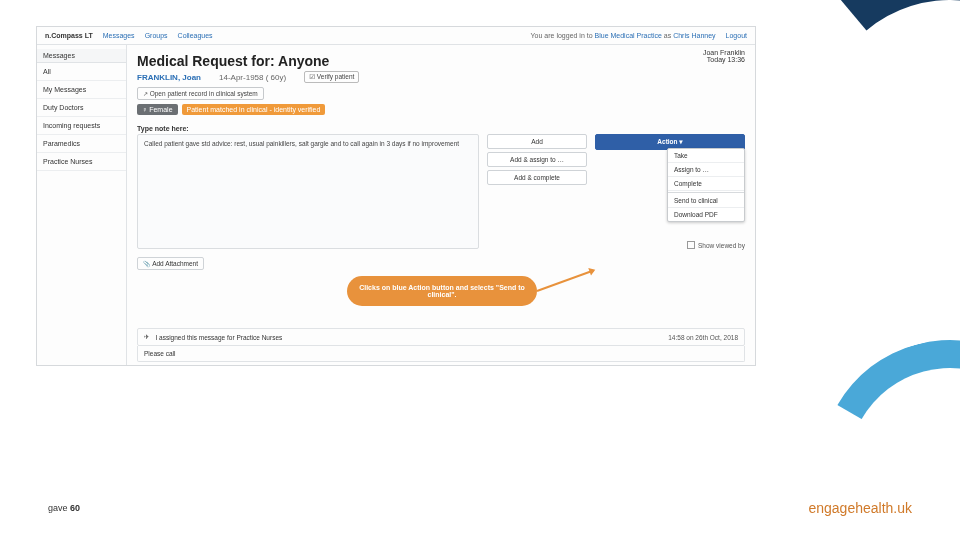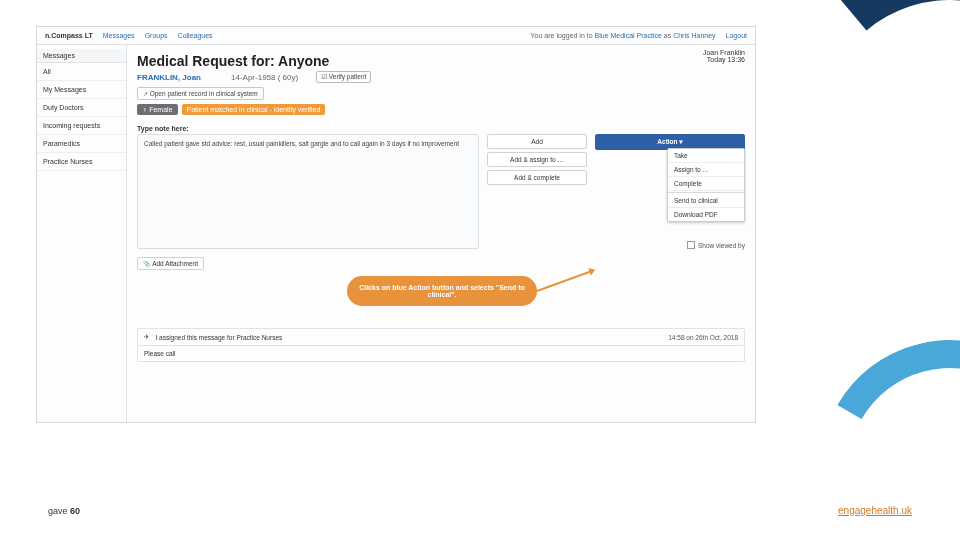--- a/index.html
+++ b/index.html
@@ -31,21 +31,21 @@
     border-radius: 50%;
     border-bottom-color: transparent;
     border-left-color: transparent;
     transform: rotate(-15deg);
   }
   
   .shot {
     position: absolute;
     left: 36px; top: 26px;
     width: 720px;
-    height: 397px;
+    height: 340px;
     border: 1px solid #d6d9dc;
     background: #fdfdfd;
     font-size: 7px;
     color: #333;
   }
   .topbar {
     height: 18px;
     border-bottom: 1px solid #e0e3e6;
     display: flex;
     align-items: center;
@@ -78,21 +78,21 @@
     font-size: 7px;
     color:#333;
   }
 
   .main { flex:1; padding:6px 10px; position:relative; }
   .corner { position:absolute; right:10px; top:4px; text-align:right; font-size:7px; color:#333; }
 
   h1.title { margin:2px 0 2px; font-size:14px; color:#222; font-weight:600; }
   .subline { display:flex; align-items:center; gap:18px; font-size:8px; }
   .subline .name { color:#2b6fb5; font-weight:bold; }
-  .subline .dob { color:#666;margin-left:12px; }
+  .subline .dob { color:#666; }
   .verify { border:1px solid #bbb; border-radius:2px; padding:1px 4px; font-size:6.5px; color:#444;}
   .openbtn { display:inline-block; margin-top:4px; border:1px solid #c6c9cc; border-radius:2px; padding:2px 5px; font-size:6.5px; color:#444;}
   .openbtn::before { content:"↗ "; font-size:6px;}
   .badges { margin-top:4px; display:flex; gap:4px; }
   .badge { border-radius:2px; padding:2px 5px; font-size:7px; color:#fff; }
   .badge.grey { background:#6b6f73; }
   .badge.orange { background:#f09a3a; }
 
   .notelabel { margin-top:10px; font-size:7px; font-weight:bold; }
   .row { display:flex; gap:8px; margin-top:2px; }
@@ -147,21 +147,21 @@
 
   
   .footer {
     position:absolute; left:0; right:0; bottom:24px;
     display:flex; align-items:center; padding:0 48px;
     font-size:9px;
   }
   .pg { color:#333; margin-right:24px; }
   .pg b{font-weight:bold;}
   .doctitle { color:#2b6fb5; }
-  .site { margin-left:auto; color:#d07a2a; font-size:10px; text-decoration:underline;}
+  .site { margin-left:auto; color:#d07a2a; font-size:14px; }
 </style>
 </head>
 <body>
 
 <div class="arc1"></div>
 <div class="arc2"></div>
 
 <div class="shot">
   <div class="topbar">
     <span class="brand">n.Compass LT</span>

